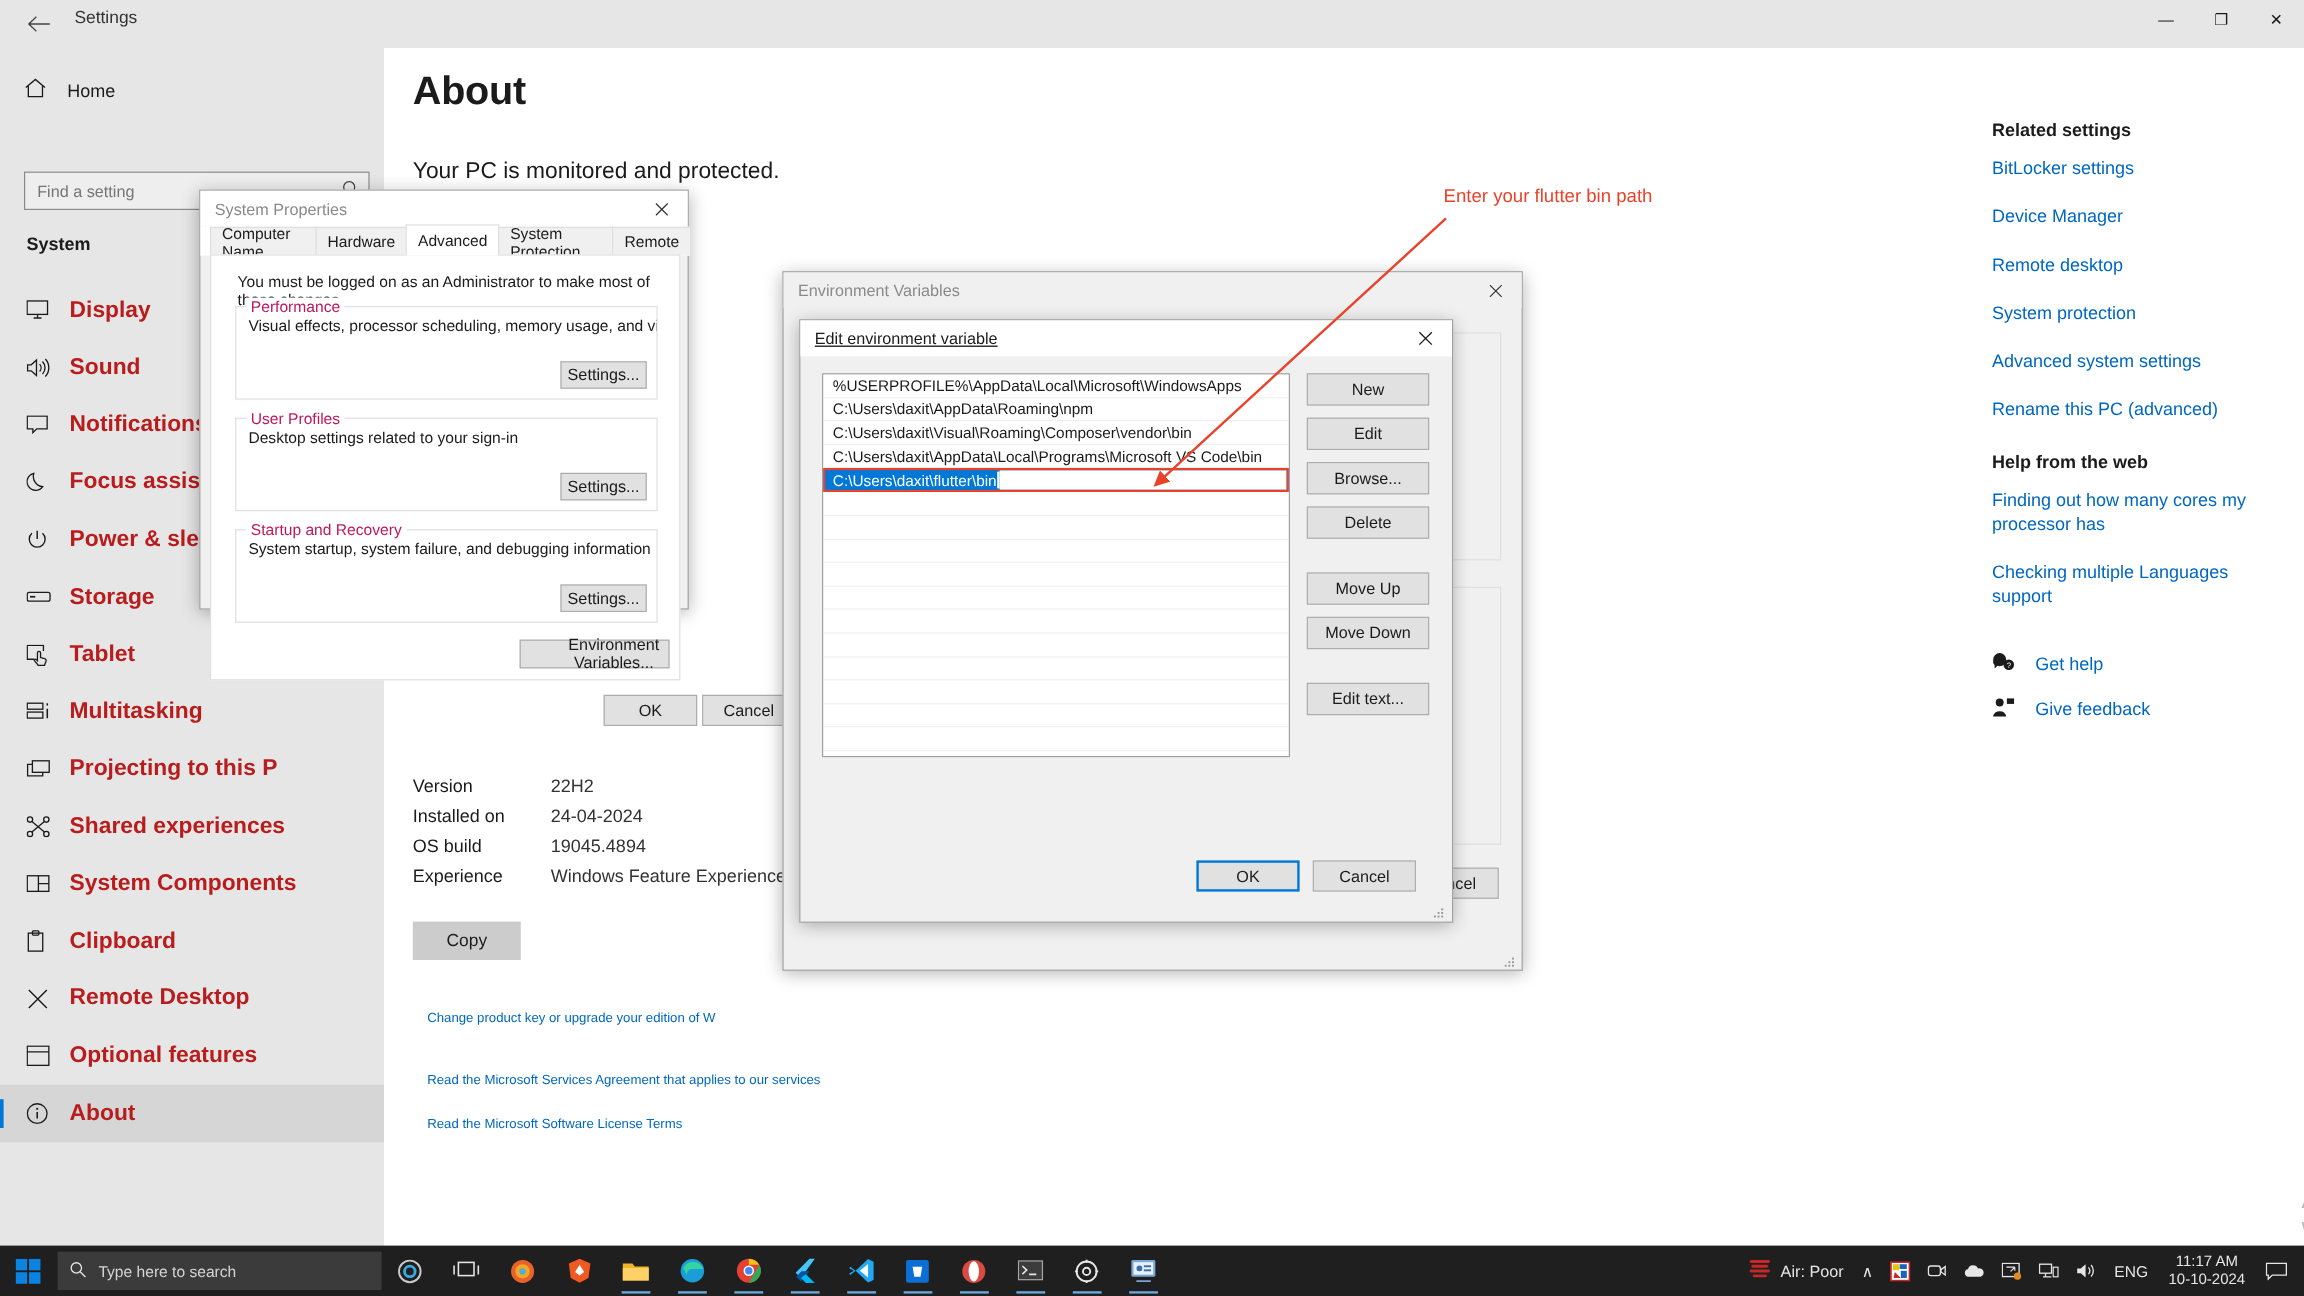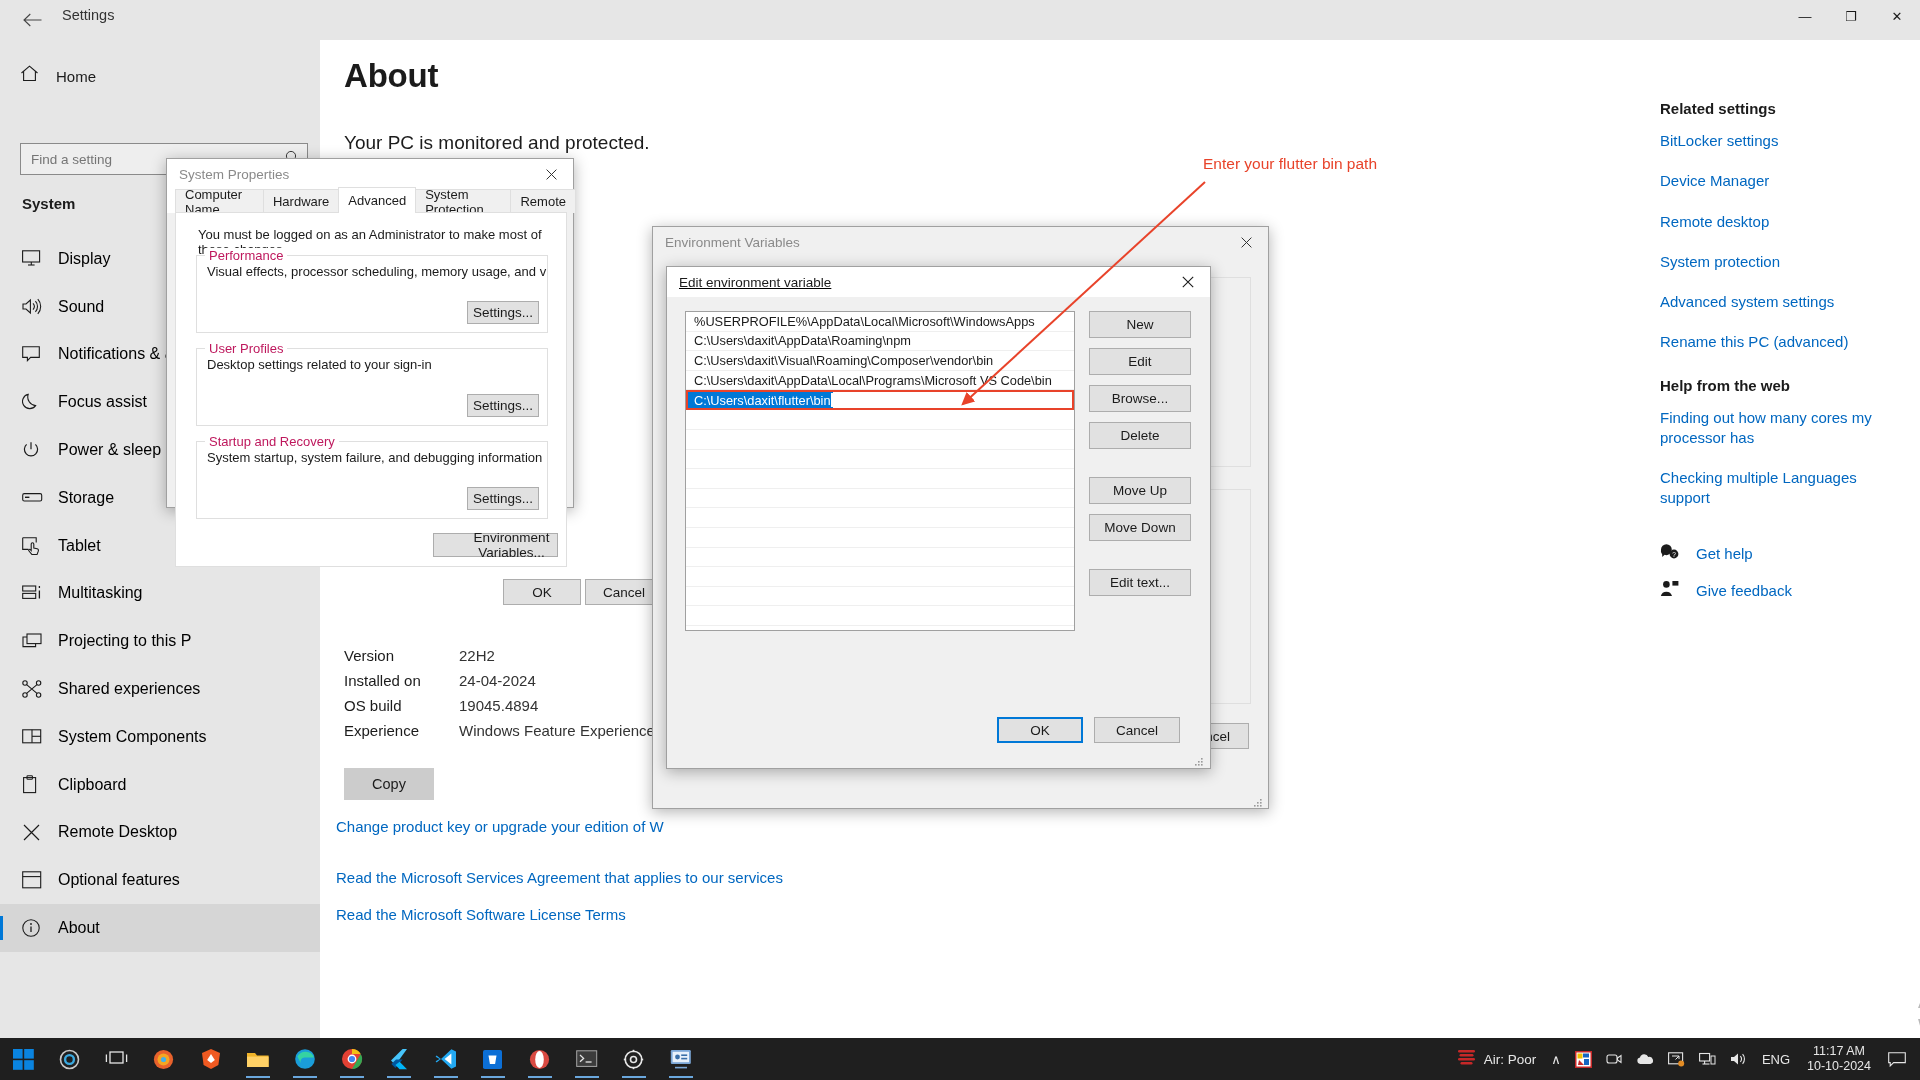--- a/index.html
+++ b/index.html
@@ -68,21 +68,21 @@
 
   #nav-list { position: absolute; left: 0; top: 195px; width: 320px; }
   .nav-item {
     position: relative; height: 47.8px; display: flex; align-items: center;
     padding-left: 22px; cursor: pointer;
   }
   .nav-item .nav-ico {
     width: 36px; font-size: 16px; color: #1b1b1b; line-height: 1;
     display: flex; align-items: center;
   }
-  .nav-item .nav-lbl { font-size: 16px; color: #000000; }
+  .nav-item .nav-lbl { font-size: 19px; color: #b91c1c; font-weight: bold; }
   .nav-item.active::before {
     content: ""; position: absolute; left: 0; top: 12px;
     width: 3px; height: 24px; background: #0078d7;
   }
   .nav-item.active { background: #d6d6d6; }
 
   
   #main {
     position: absolute; left: 320px; top: 40px; width: 1600px; height: 1008px;
     background: #ffffff;
@@ -101,21 +101,21 @@
   }
   .spec-row { position: absolute; left: 24px; font-size: 15px; color: #1b1b1b; }
   .spec-key { position: absolute; width: 115px; }
   .spec-val { position: absolute; left: 115px; color: #333; white-space: nowrap; }
   #copy-btn {
     position: absolute; left: 24px; top: 728px; width: 90px; height: 32px;
     background: #cccccc; border: none; font-size: 14.5px; color: #1b1b1b;
     font-family: "Liberation Sans", sans-serif; cursor: pointer;
   }
   .main-link {
-    position: absolute; left: 16px; font-size: 15px; color: #0067c0; cursor: pointer;
+    position: absolute; left: 36px; font-size: 11px; color: #0067c0; cursor: pointer; margin-top: 25px;
   }
 
   
   #right-panel { position: absolute; left: 1340px; top: 60px; width: 420px; }
   .rp-head { font-size: 15px; font-weight: 600; color: #1b1b1b; margin-bottom: 14px; }
   .rp-link {
     display: block; font-size: 15px; color: #0067c0;
     margin-bottom: 20px; cursor: pointer; line-height: 1.35;
   }
   .rp-help-row { display: flex; align-items: center; margin-bottom: 16px; cursor: pointer; }
@@ -758,20 +758,29 @@
   <div id="start-btn">
     <svg width="21" height="21" viewBox="0 0 21 21">
         <g fill="#0a84e0">
           <rect x="0" y="0" width="9.6" height="9.6"></rect>
           <rect x="11.2" y="0" width="9.6" height="9.6"></rect>
           <rect x="0" y="11.2" width="9.6" height="9.6"></rect>
           <rect x="11.2" y="11.2" width="9.6" height="9.6"></rect>
         </g>
       </svg>
   </div>
+  <div id="tb-search">
+    <div class="s-ico">
+      <svg width="14" height="14" viewBox="0 0 14 14">
+          <circle cx="5.6" cy="5.6" r="4.3" stroke="#e6e6e6" stroke-width="1.1" fill="none"></circle>
+          <path d="M8.8 8.8 L13.2 13.2" stroke="#e6e6e6" stroke-width="1.1"></path>
+        </svg>
+    </div>
+    <div class="s-txt">Type here to search</div>
+  </div>
   <div id="tb-icons" style="display:flex;">
       <div class="tb-icon">
         <svg width="21" height="21" viewBox="0 0 21 21">
           <circle cx="10.5" cy="10.5" r="9" stroke="#c9c9c9" stroke-width="1.6" fill="none"></circle>
           <circle cx="10.5" cy="10.5" r="4.4" stroke="#3ba9e0" stroke-width="2.4" fill="none"></circle>
         </svg>
       </div>
       <div class="tb-icon">
         <svg width="23" height="18" viewBox="0 0 23 18">
           <rect x="5" y="2" width="13" height="11" stroke="#e6e6e6" stroke-width="1.3" fill="none"></rect>

